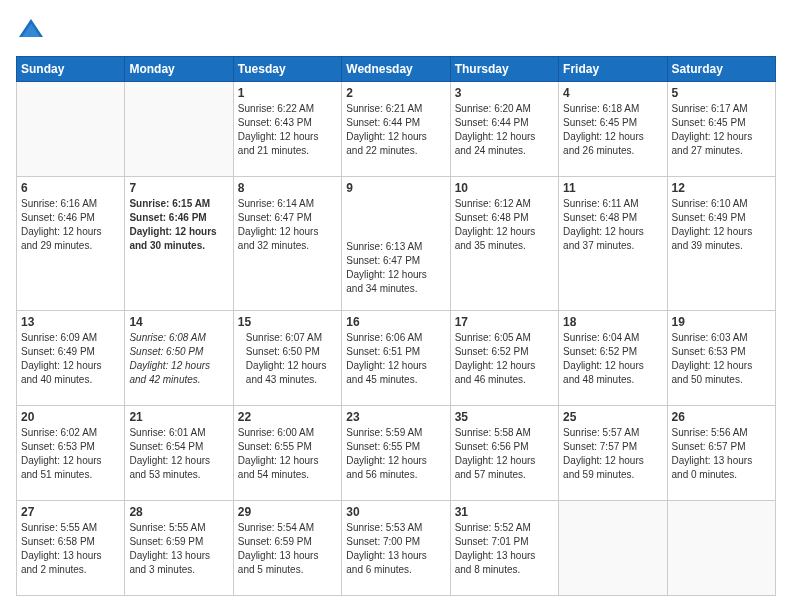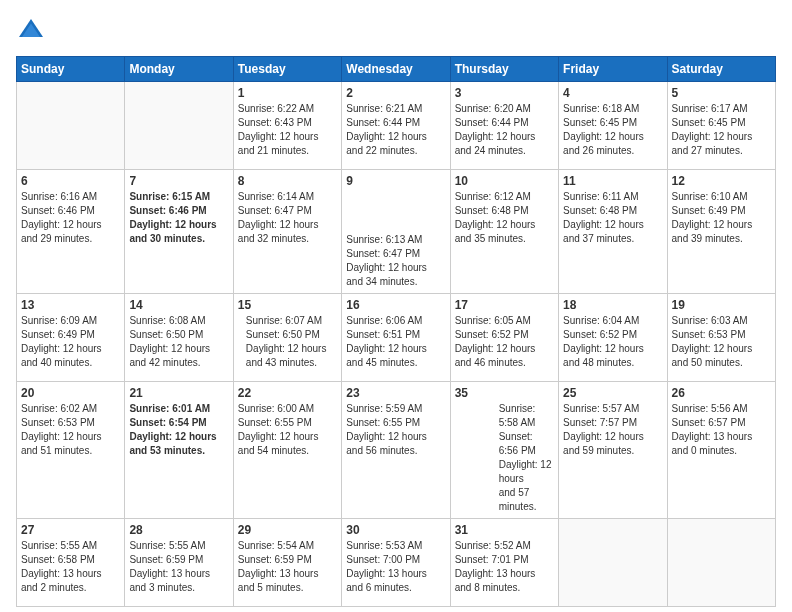--- a/index.html
+++ b/index.html
@@ -230,21 +230,21 @@
         <tr>
           <td>
             <span class="day-number">13</span>
             <div class="day-info" style="white-space: pre-line;">Sunrise: 6:09 AM
 Sunset: 6:49 PM
 Daylight: 12 hours
 and 40 minutes.</div>
           </td>
           <td>
             <span class="day-number">14</span>
-            <div class="day-info" style="white-space: pre-line;">Sunrise: 6:08 AM
+            <div class="day-info" style="white-space: pre-line; font-style: italic;">Sunrise: 6:08 AM
 Sunset: 6:50 PM
 Daylight: 12 hours
 and 42 minutes.</div>
           </td>
           <td>
             <span class="day-number">15</span>
             <div class="day-info" style="white-space: pre-line; margin-left: 8px;">Sunrise: 6:07 AM
 Sunset: 6:50 PM
 Daylight: 12 hours
 and 43 minutes.</div>
@@ -281,42 +281,42 @@
         <tr class="alt-row">
           <td>
             <span class="day-number">20</span>
             <div class="day-info" style="white-space: pre-line;">Sunrise: 6:02 AM
 Sunset: 6:53 PM
 Daylight: 12 hours
 and 51 minutes.</div>
           </td>
           <td>
             <span class="day-number">21</span>
-            <div class="day-info" style="white-space: pre-line; font-weight: bold;">Sunrise: 6:01 AM
+            <div class="day-info" style="white-space: pre-line;">Sunrise: 6:01 AM
 Sunset: 6:54 PM
 Daylight: 12 hours
 and 53 minutes.</div>
           </td>
           <td>
             <span class="day-number">22</span>
             <div class="day-info" style="white-space: pre-line;">Sunrise: 6:00 AM
 Sunset: 6:55 PM
 Daylight: 12 hours
 and 54 minutes.</div>
           </td>
           <td>
             <span class="day-number">23</span>
             <div class="day-info" style="white-space: pre-line;">Sunrise: 5:59 AM
 Sunset: 6:55 PM
 Daylight: 12 hours
 and 56 minutes.</div>
           </td>
           <td>
             <span class="day-number">35</span>
-            <div class="day-info" style="white-space: pre-line; margin-left: 44px;">Sunrise: 5:58 AM
+            <div class="day-info" style="white-space: pre-line;">Sunrise: 5:58 AM
 Sunset: 6:56 PM
 Daylight: 12 hours
 and 57 minutes.</div>
           </td>
           <td>
             <span class="day-number">25</span>
             <div class="day-info" style="white-space: pre-line;">Sunrise: 5:57 AM
 Sunset: 7:57 PM
 Daylight: 12 hours
 and 59 minutes.</div>

